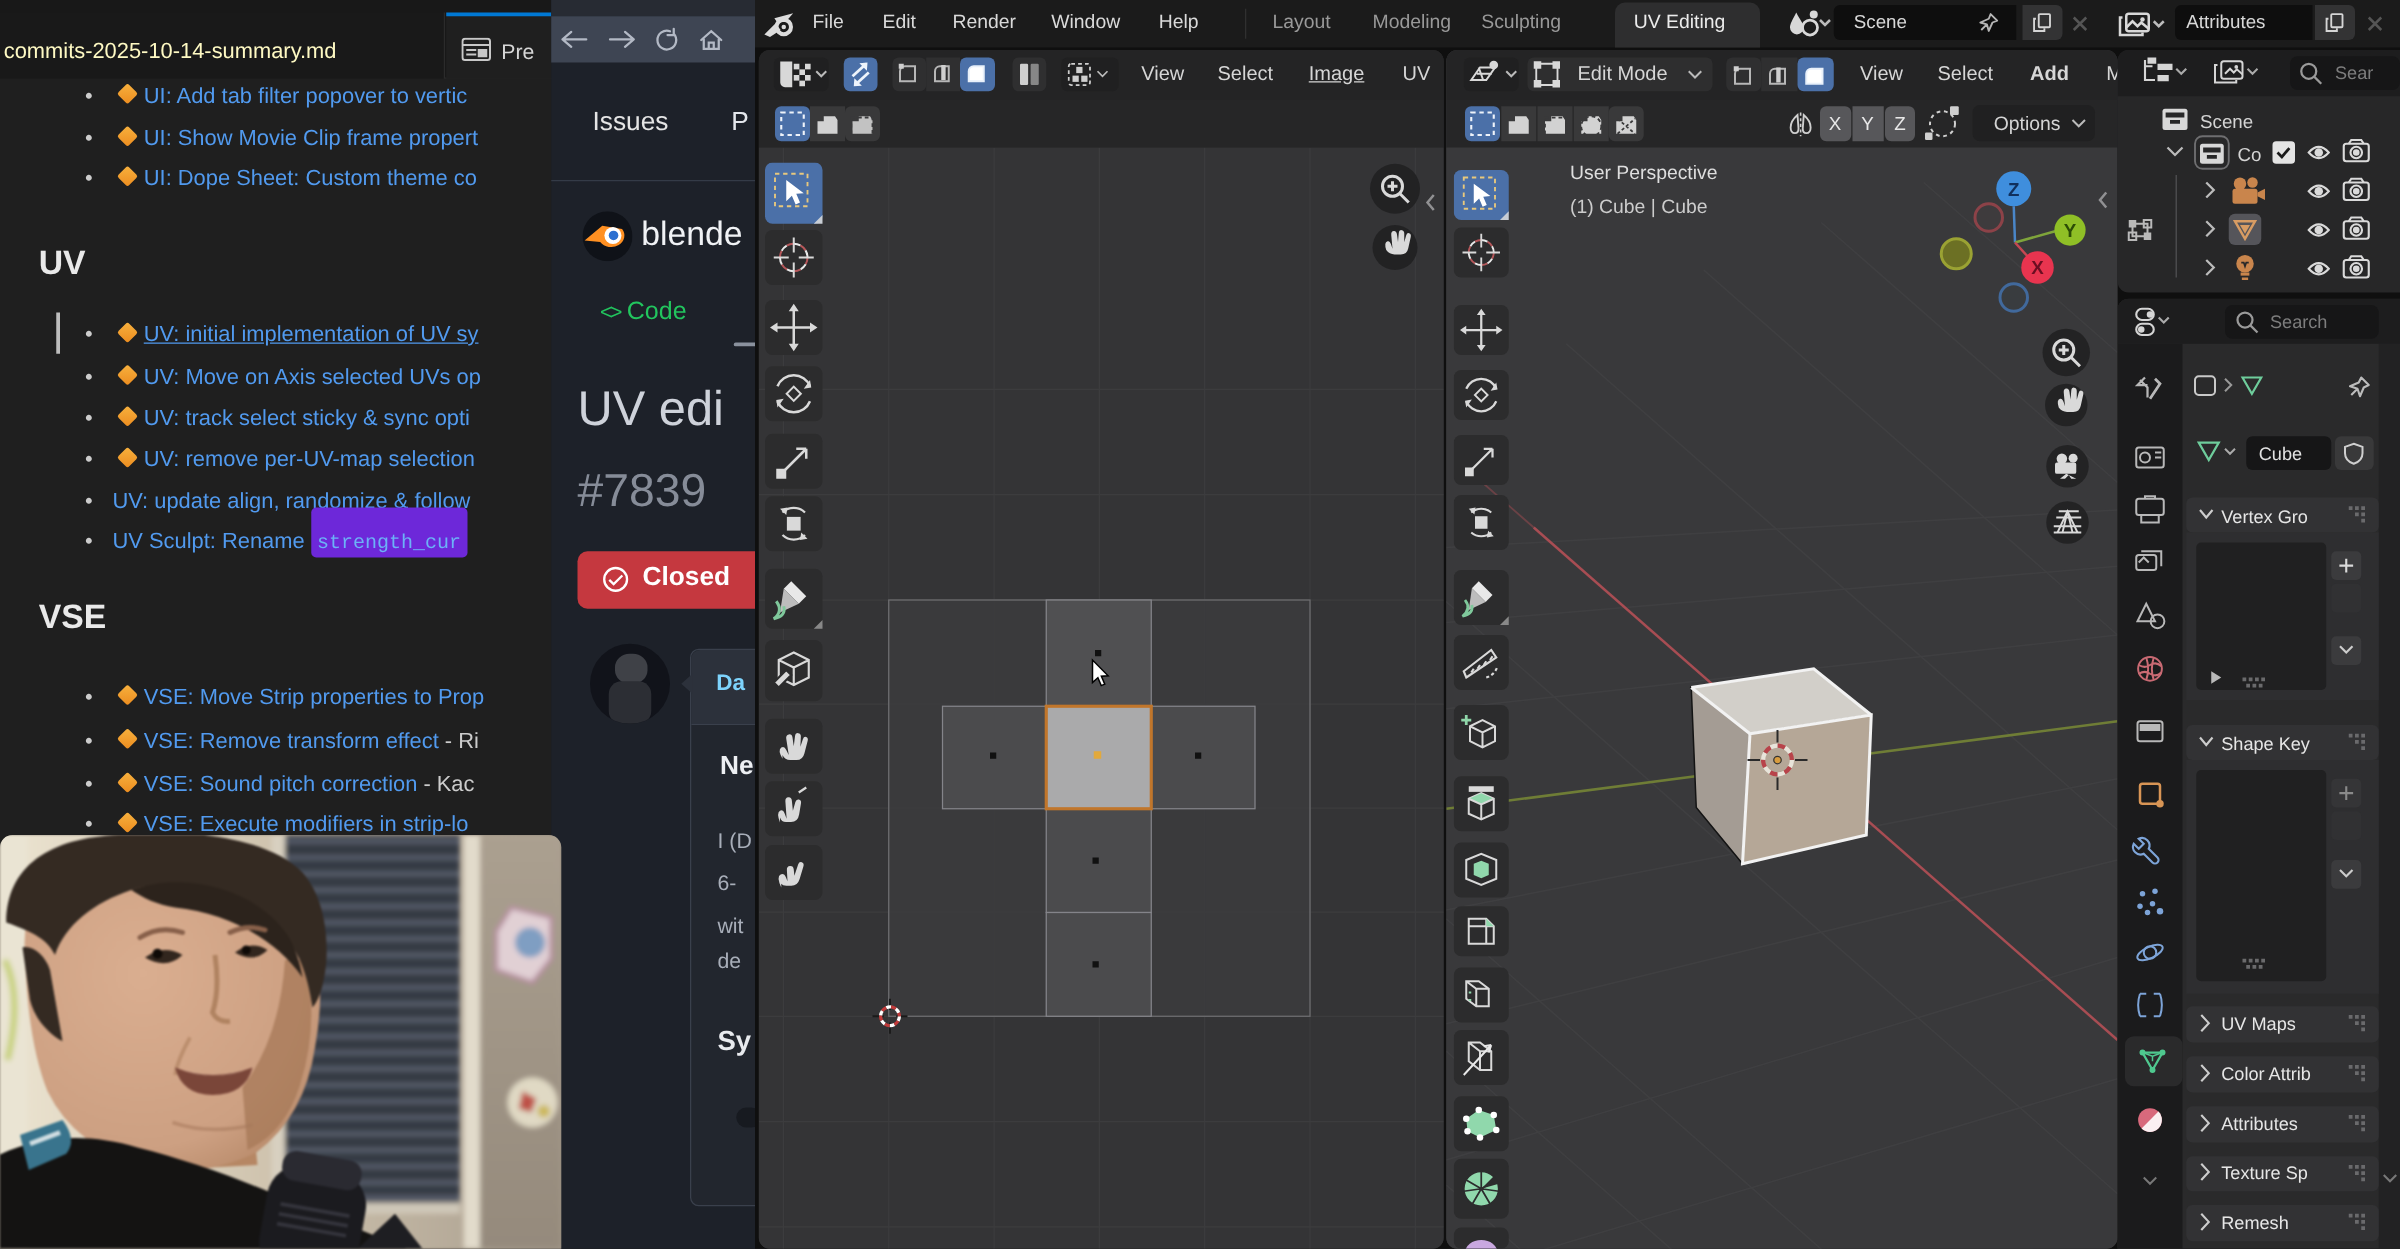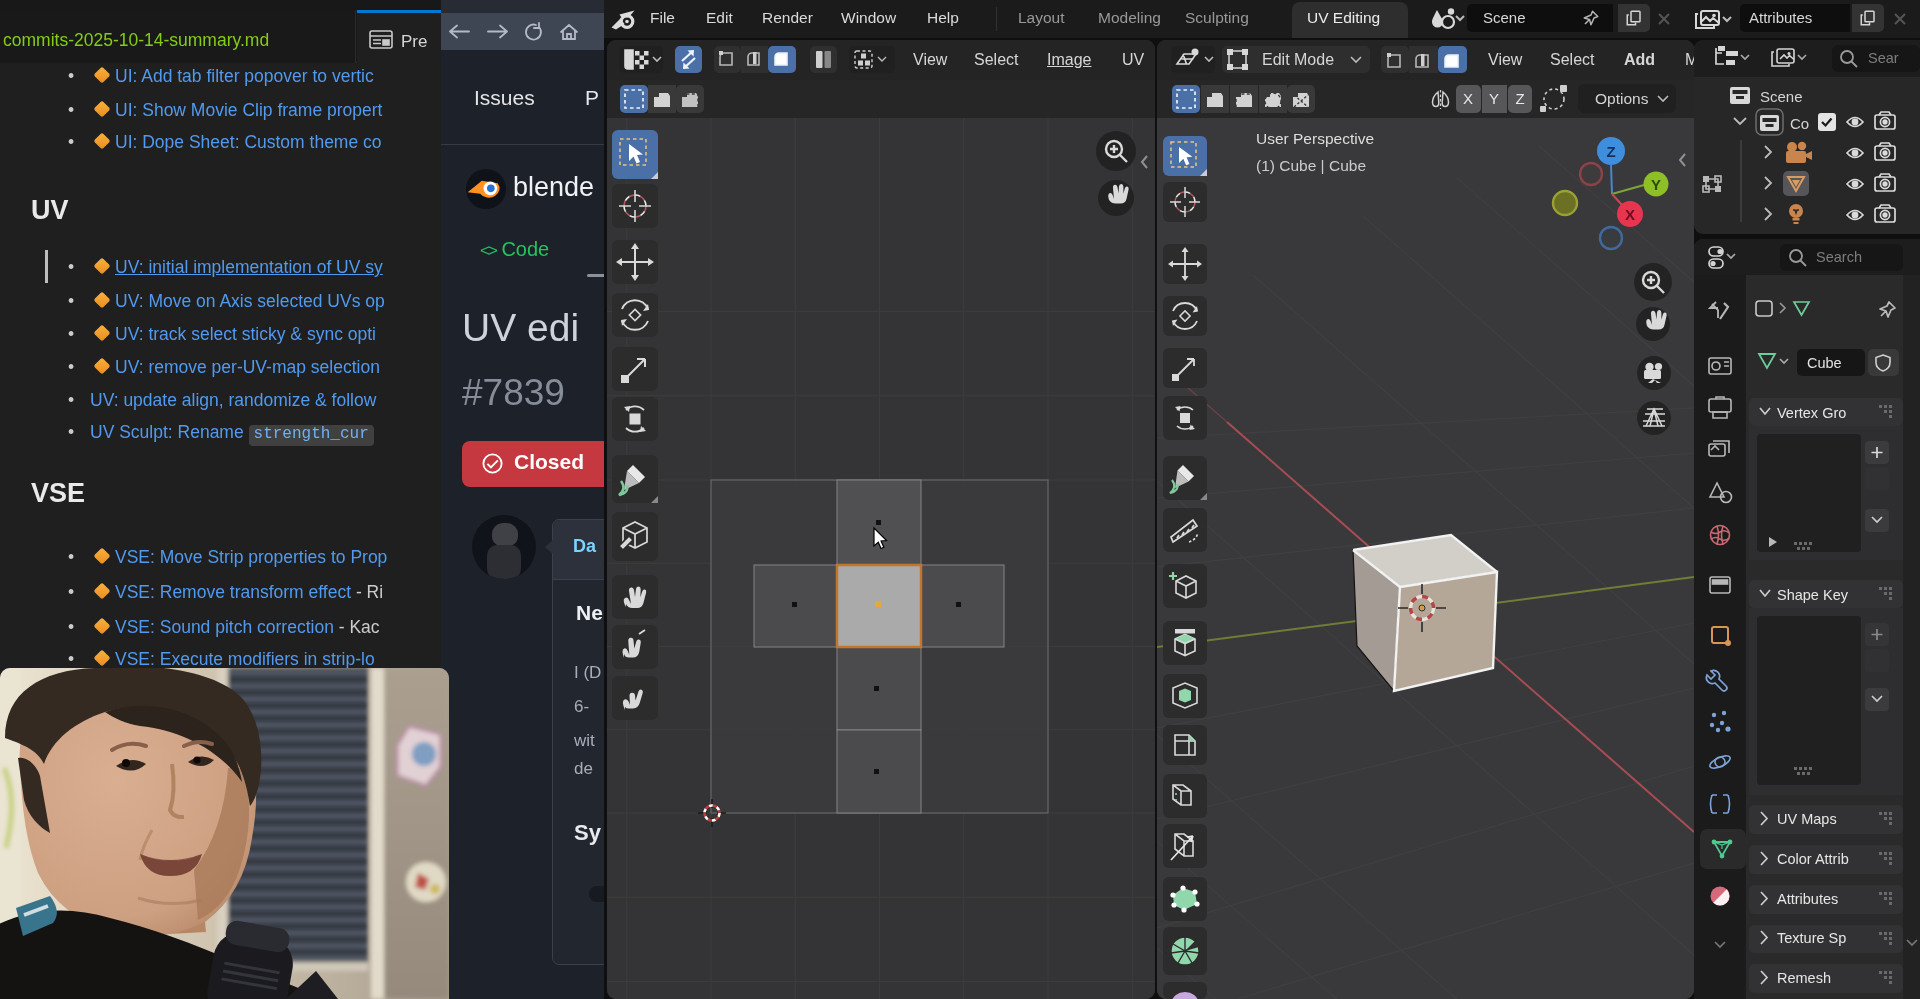--- a/index.html
+++ b/index.html
@@ -1,28 +1,28 @@
 <!DOCTYPE html>
 <html><head>
 <meta charset="utf-8">
 <style>
   * { margin:0; padding:0; box-sizing:border-box; }
   html,body { width:1920px; height:999px; overflow:hidden; background:#1f1f1f;
     font-family:"Liberation Sans", sans-serif; }
   
   #vscode { position:absolute; left:0; top:0; width:605px; height:999px; background:#1f1f1f; }
   #vstabs { position:absolute; left:0; top:0; width:100%; height:63px; background:#181818; border-bottom:1px solid #2a2a2a;}
-  .tab1 { position:absolute; left:0; top:10px; width:356px; height:53px; background:#191919; border-right:1px solid #2b2b2b; color:#84cc16; font-size:17.5px; line-height:60px; padding-left:3px; white-space:nowrap;}
+  .tab1 { position:absolute; left:0; top:10px; width:356px; height:53px; background:#191919; border-right:1px solid #2b2b2b; color:#fef9c3; font-size:17.5px; line-height:60px; padding-left:3px; white-space:nowrap;}
   .tab2 { position:absolute; left:357px; top:10px; width:248px; height:53px; background:#1f1f1f; border-top:3px solid #0078d4; color:#d6d6d6; font-size:17px; line-height:57px; padding-left:44px;}
   .mdline { position:absolute; white-space:nowrap; font-size:17.5px; color:#519aef; }
   .mdline .dot { color:#cccccc; position:absolute; left:-28px; }
   .dia { display:inline-block; width:12px; height:12px; background:linear-gradient(135deg,#f7b13e,#ec8c1f); transform:rotate(45deg); border-radius:2px; margin-right:7px; margin-bottom:1px;}
   .mdh { position:absolute; color:#e9e9e9; font-weight:bold; font-size:27px; }
   .plain { color:#cccccc; }
-  code.c { font-family:"Liberation Mono", monospace; background:#404040; border-radius:4px; padding:0 5px 3px; font-size:16px; color:#6cb2f7;margin-top:12px;}
+  code.c { font-family:"Liberation Mono", monospace; background:#6d28d9; border-radius:4px; padding:19px 5px 3px; font-size:16px; color:#6cb2f7;margin-top:12px;}
   
   #browser { position:absolute; left:441px; top:0; width:200px; height:999px; background:#1d2129; }
   #btoolbar { position:absolute; left:0; top:13px; width:100%; height:37px; background:#3e4553; }
   #btopstrip{ position:absolute; left:0; top:0; width:100%; height:13px; background:#272b33;}
   
   #webcam { position:absolute; left:0; top:668px; width:449px; height:331px; border-radius:10px 10px 0 0; overflow:hidden; background:#8d857a; }
   
   #blender { position:absolute; left:604px; top:0; width:1316px; height:999px; background:#0f0f0f; }
   #topbar { position:absolute; left:0; top:0; width:100%; height:38px; background:#1b1b1b; }
   .menu { position:absolute; top:0; height:38px; line-height:36px; color:#dadada; font-size:15.5px; }

